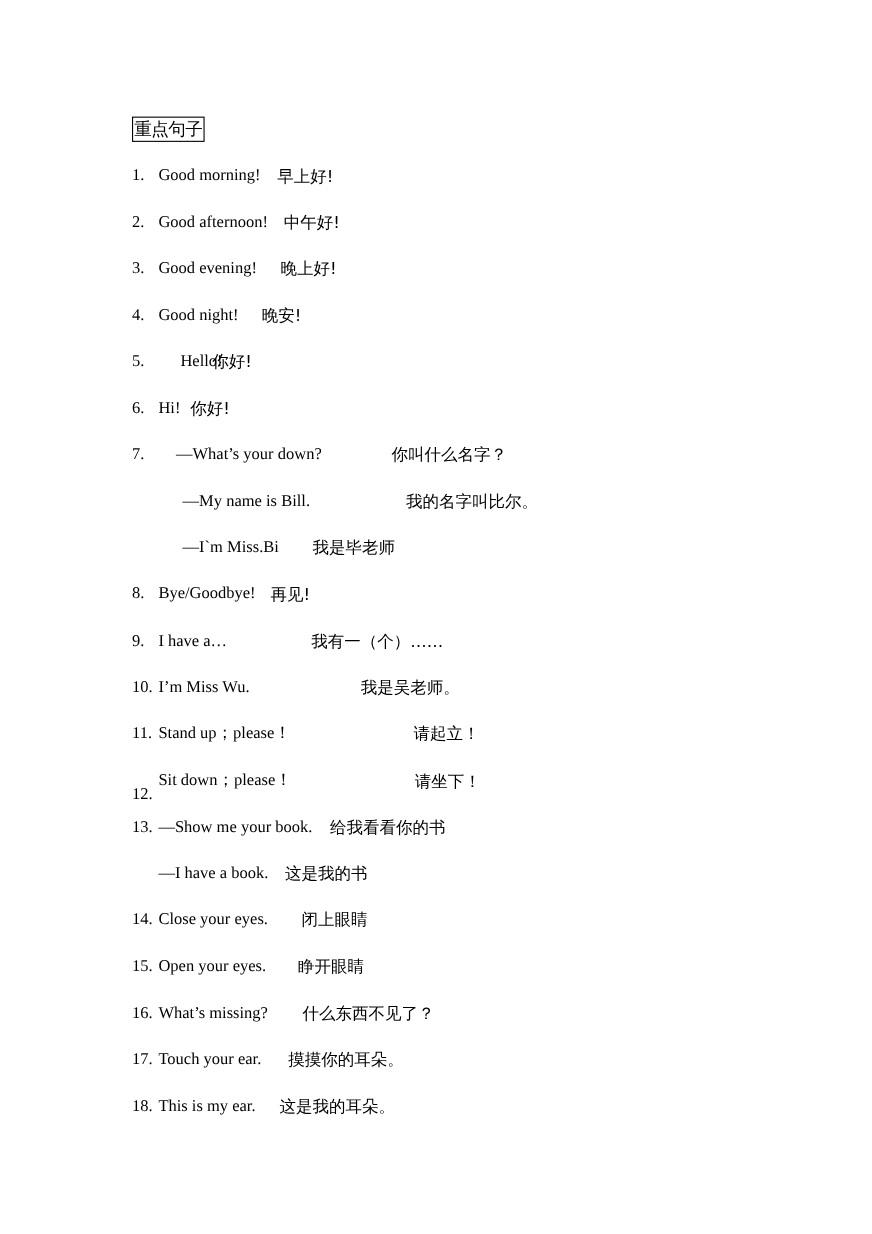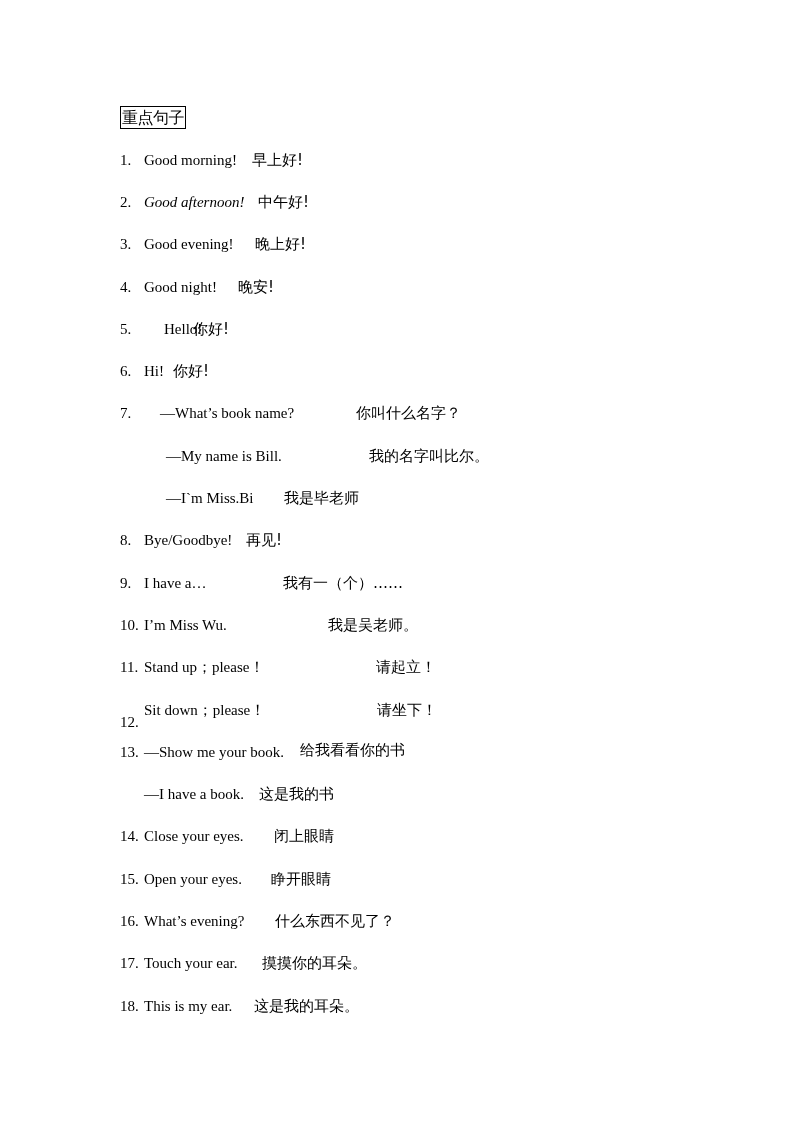--- a/index.html
+++ b/index.html
@@ -18,36 +18,36 @@
 </head>
 <body>
 
 <div class="page">
   <div class="heading">重点句子</div>
   <div id="sentences">
       <div class="line num" style="left: 120px; top: 151px;">1.</div>
       <div class="line en" style="left: 144px; top: 151px;">Good morning!</div>
       <div class="zh" style="left: 252px; top: 151px;">早上好!</div>
       <div class="line num" style="left: 120px; top: 193px;">2.</div>
-      <div class="line en" style="left: 144px; top: 193px; font-style: italic;">Good afternoon!</div>
+      <div class="line en" style="left: 144px; top: 193px;">Good afternoon!</div>
       <div class="zh" style="left: 258px; top: 193px;">中午好!</div>
       <div class="line num" style="left: 120px; top: 235px;">3.</div>
       <div class="line en" style="left: 144px; top: 235px;">Good evening!</div>
       <div class="zh" style="left: 255px; top: 235px;">晚上好!</div>
       <div class="line num" style="left: 120px; top: 278px;">4.</div>
       <div class="line en" style="left: 144px; top: 278px;">Good night!</div>
       <div class="zh" style="left: 238px; top: 278px;">晚安!</div>
       <div class="line num" style="left: 120px; top: 320px;">5.</div>
       <div class="line en" style="left: 144px; top: 320px; margin-left: 20px;">Hello!</div>
       <div class="zh" style="left: 193px; top: 320px;">你好!</div>
       <div class="line num" style="left: 120px; top: 362px;">6.</div>
       <div class="line en" style="left: 144px; top: 362px;">Hi!</div>
       <div class="zh" style="left: 173px; top: 362px;">你好!</div>
       <div class="line num" style="left: 120px; top: 404px;">7.</div>
-      <div class="line en" style="left: 160px; top: 404px;">—What’s book name?</div>
+      <div class="line en" style="left: 160px; top: 404px;">—What’s your down?</div>
       <div class="zh" style="left: 356px; top: 404px;">你叫什么名字？</div>
       <div class="line en" style="left: 166px; top: 447px;">—My name is Bill.</div>
       <div class="zh" style="left: 369px; top: 447px;">我的名字叫比尔。</div>
       <div class="line en" style="left: 166px; top: 489px;">—I`m Miss.Bi</div>
       <div class="zh" style="left: 284px; top: 489px;">我是毕老师</div>
       <div class="line num" style="left: 120px; top: 531px;">8.</div>
       <div class="line en" style="left: 144px; top: 531px;">Bye/Goodbye!</div>
       <div class="zh" style="left: 246px; top: 531px;">再见!</div>
       <div class="line num" style="left: 120px; top: 574px;">9.</div>
       <div class="line en" style="left: 144px; top: 574px;">I have a…</div>
@@ -56,31 +56,31 @@
       <div class="line en" style="left: 144px; top: 616px;">I’m Miss Wu.</div>
       <div class="zh" style="left: 328px; top: 616px;">我是吴老师。</div>
       <div class="line num" style="left: 120px; top: 658px;">11.</div>
       <div class="line en" style="left: 144px; top: 658px;">Stand up；please！</div>
       <div class="zh" style="left: 376px; top: 658px;">请起立！</div>
       <div class="line num" style="left: 120px; top: 701px; margin-top: 12px;">12.</div>
       <div class="line en" style="left: 144px; top: 701px;">Sit down；please！</div>
       <div class="zh" style="left: 377px; top: 701px;">请坐下！</div>
       <div class="line num" style="left: 120px; top: 743px;">13.</div>
       <div class="line en" style="left: 144px; top: 743px;">—Show me your book.</div>
-      <div class="zh" style="left: 300px; top: 743px; font-family: Liberation Mono, monospace;">给我看看你的书</div>
+      <div class="zh" style="left: 300px; top: 743px;">给我看看你的书</div>
       <div class="line en" style="left: 144px; top: 785px;">—I have a book.</div>
       <div class="zh" style="left: 259px; top: 785px;">这是我的书</div>
       <div class="line num" style="left: 120px; top: 827px;">14.</div>
       <div class="line en" style="left: 144px; top: 827px;">Close your eyes.</div>
       <div class="zh" style="left: 274px; top: 827px;">闭上眼睛</div>
       <div class="line num" style="left: 120px; top: 870px;">15.</div>
       <div class="line en" style="left: 144px; top: 870px;">Open your eyes.</div>
       <div class="zh" style="left: 271px; top: 870px;">睁开眼睛</div>
       <div class="line num" style="left: 120px; top: 912px;">16.</div>
-      <div class="line en" style="left: 144px; top: 912px;">What’s evening?</div>
+      <div class="line en" style="left: 144px; top: 912px;">What’s missing?</div>
       <div class="zh" style="left: 275px; top: 912px;">什么东西不见了？</div>
       <div class="line num" style="left: 120px; top: 954px;">17.</div>
       <div class="line en" style="left: 144px; top: 954px;">Touch your ear.</div>
       <div class="zh" style="left: 262px; top: 954px;">摸摸你的耳朵。</div>
       <div class="line num" style="left: 120px; top: 997px;">18.</div>
       <div class="line en" style="left: 144px; top: 997px;">This is my ear.</div>
       <div class="zh" style="left: 254px; top: 997px;">这是我的耳朵。</div>
     </div>
 </div>
 

